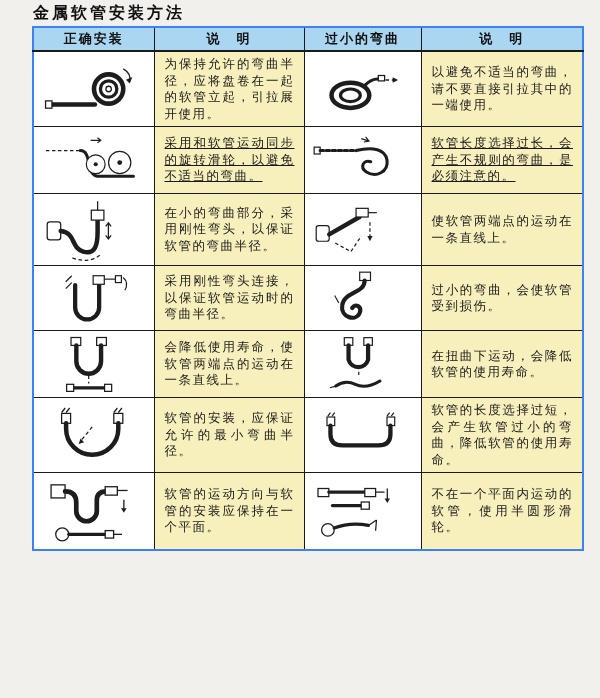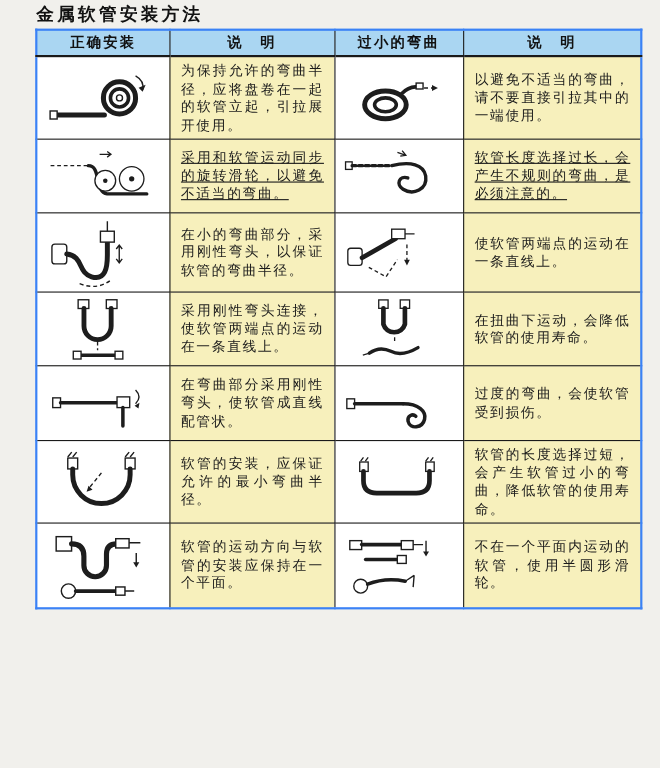--- a/index.html
+++ b/index.html
@@ -146,68 +146,68 @@
             <rect class="fit" x="52" y="10" width="14" height="10"></rect>
             <path class="thin" d="M 66 15 h 10"></path>
             <path class="thin dash" d="M 68 26 L 68 44"></path>
             <path class="dot" d="M 68 48 l -3 -6 h 6 z"></path>
             <path class="thin dash" d="M 28 50 L 46 60 L 58 42"></path>
           </svg>
         </td>
         <td class="desc">使软管两端点的运动在一条直线上。</td>
       </tr>
 
+      <tr style="height:64px;">
+        <td class="fig">
+          <svg class="figure" width="106" height="60" viewBox="0 0 120 70">
+            <path class="thin" d="M 27 16 l 7 -7 m -7 15 l 7 -7"></path>
+            <path class="hose" d="M 38 20 L 38 46 A 14 14 0 0 0 66 46 L 66 19"></path>
+            <rect class="fit" x="59" y="9" width="13" height="10"></rect>
+            <line class="thin" x1="72" y1="13" x2="85" y2="13"></line>
+            <rect class="fit" x="85" y="9" width="7" height="8"></rect>
+            <path class="thin" d="M 96 26 q 5 -9 -2 -15"></path>
+          </svg>
+        </td>
+        <td class="desc">采用刚性弯头连接，以保证软管运动时的弯曲半径。</td>
+        <td class="fig">
+          <svg class="figure" width="100" height="60" viewBox="0 0 120 70">
+            <rect class="fit" x="56" y="4" width="13" height="10"></rect>
+            <path class="hose" d="M 62 14 C 62 30 37 27 35 44 C 33 58 51 64 56 53 C 59 45 51 41 47 47"></path>
+            <path class="thin" d="M 26 32 l 5 9"></path>
+          </svg>
+        </td>
+        <td class="desc">过小的弯曲，会使软管受到损伤。</td>
+      </tr>
 
       <tr style="height:65px;">
         <td class="fig">
           <svg class="figure" width="106" height="62" viewBox="0 0 120 70">
             <rect class="fit" x="34" y="5" width="11" height="9"></rect>
             <rect class="fit" x="63" y="5" width="11" height="9"></rect>
             <path class="hose" d="M 40 14 L 40 32 A 14 14 0 0 0 68 32 L 68 14"></path>
             <line class="thin dash" x1="54" y1="48" x2="54" y2="57"></line>
             <path class="hose-m" d="M 37 62 H 72"></path>
             <rect class="fit" x="29" y="58" width="8" height="8"></rect>
             <rect class="fit" x="72" y="58" width="8" height="8"></rect>
           </svg>
         </td>
-        <td class="desc">采用刚性弯头连接，使软管两端点的运动在一条直线上。</td>
+        <td class="desc">会降低使用寿命，使软管两端点的运动在一条直线上。</td>
         <td class="fig">
           <svg class="figure" width="102" height="62" viewBox="0 0 120 70">
             <rect class="fit" x="38" y="4" width="10" height="9"></rect>
             <rect class="fit" x="61" y="4" width="10" height="9"></rect>
             <path class="hose" d="M 43 13 L 43 30 A 12 12 0 0 0 66 30 L 66 13"></path>
             <line class="thin dash" x1="55" y1="44" x2="55" y2="51"></line>
             <path class="hose-m" d="M 28 61 Q 39 53 51 59 Q 63 65 80 55"></path>
             <path class="thin" d="M 21 63 l 7 -2"></path>
           </svg>
         </td>
         <td class="desc">在扭曲下运动，会降低软管的使用寿命。</td>
       </tr>
 
-      <tr style="height:68px;">
-        <td class="fig">
-          <svg class="figure" width="110" height="62" viewBox="0 0 120 70">
-            <rect class="fit" x="8" y="29" width="8" height="10"></rect>
-            <path class="hose-m" d="M 16 34 H 74"></path>
-            <rect class="fit" x="74" y="28" width="13" height="11"></rect>
-            <path class="hose-m" d="M 80 39 V 58"></path>
-            <path class="thin" d="M 93 21 q 7 7 0 14"></path>
-            <path class="dot" d="M 92 37 l 5 -3 -1 6 z"></path>
-          </svg>
-        </td>
-        <td class="desc">在弯曲部分采用刚性弯头，使软管成直线配管状。</td>
-        <td class="fig">
-          <svg class="figure" width="106" height="62" viewBox="0 0 120 70">
-            <rect class="fit" x="6" y="30" width="8" height="10"></rect>
-            <path class="hose-m" d="M 14 35 H 64"></path>
-            <path class="hose-m" d="M 64 35 C 80 35 88 43 86 51 C 84 60 71 62 69 53 C 68 47 74 45 77 48"></path>
-          </svg>
-        </td>
-        <td class="desc">过度的弯曲，会使软管受到损伤。</td>
-      </tr>
 
       <tr style="height:72px;">
         <td class="fig">
           <svg class="figure" width="108" height="64" viewBox="0 0 120 70">
             <path class="thin" d="M 24 10 l 4 -5 m 1 5 l 4 -5"></path>
             <path class="thin" d="M 82 10 l 4 -5 m 1 5 l 4 -5"></path>
             <rect class="fit" x="24" y="11" width="10" height="11"></rect>
             <rect class="fit" x="82" y="11" width="10" height="11"></rect>
             <path class="hose" d="M 29 22 L 29 28 A 29 29 0 0 0 87 28 L 87 22"></path>
             <path class="thin dash" d="M 58 26 L 45 42"></path>

